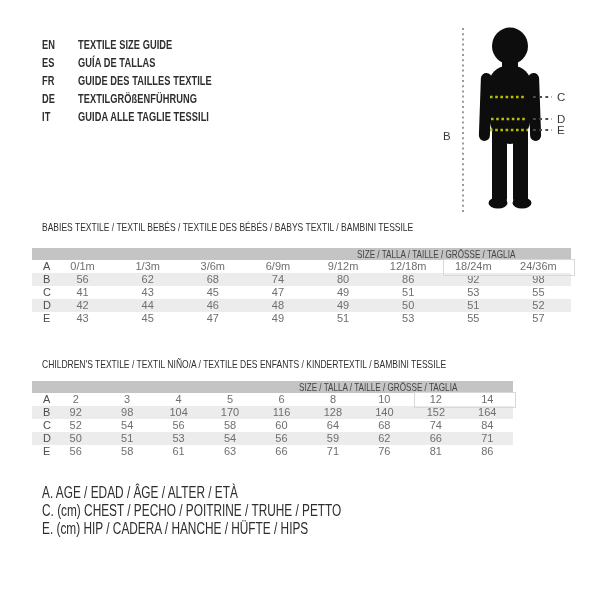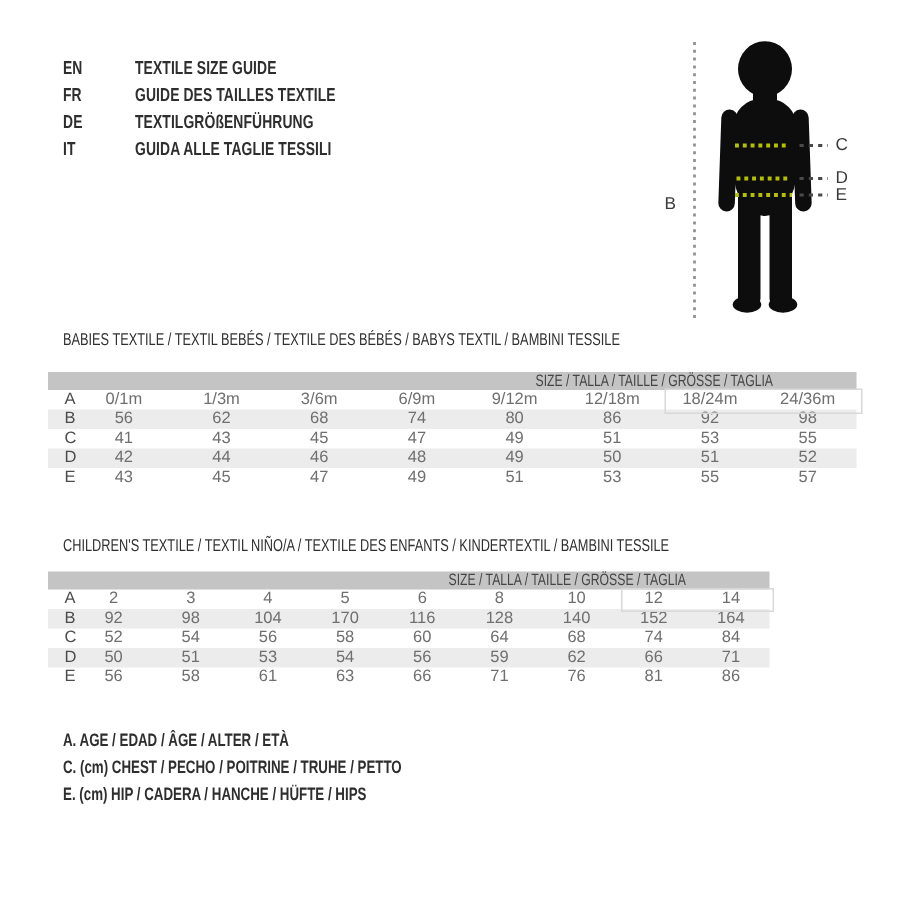--- a/index.html
+++ b/index.html
@@ -17,21 +17,21 @@
   body{
     width:600px;height:600px;position:relative;background:#ffffff;
     font-family:"Liberation Sans",sans-serif;color:var(--ink);
     overflow:hidden;
   }
   .condensed{display:inline-block;transform:scaleX(0.74);transform-origin:0 50%;white-space:nowrap;}
 
   
   .lang-list{position:absolute;left:42px;top:36px;}
   .lang-row{display:grid;grid-template-columns:36px auto;height:18px;line-height:18px;
-    font-size:12.5px;font-weight:700;letter-spacing:0.1px;gap:12px;}
+    font-size:12.5px;font-weight:700;letter-spacing:0.1px;}
 
   
   .figure{position:absolute;left:440px;top:10px;width:160px;height:210px;}
   .figure svg{position:absolute;left:0;top:0;}
   .fig-label{position:absolute;font-size:11.5px;line-height:10px;color:#3a3a3a;font-weight:400;}
   #label-b{left:3px;top:121px;}
   #label-c{left:117px;top:82px;}
   #label-d{left:117px;top:104px;}
   #label-e{left:117px;top:115px;}
   .sil{fill:var(--sil);}
@@ -53,31 +53,35 @@
   .t-rowlabel{padding-left:11px;color:var(--label-ink);}
   .t-cell{text-align:center;}
 
   
   .artifact-box{position:absolute;border:1px solid #d8d8d8;pointer-events:none;}
   #artifact-babies{left:443px;top:259px;width:130px;height:15px;}
   #artifact-children{left:414px;top:392px;width:100px;height:14px;}
 
   
   .legend{position:absolute;left:42px;top:484px;}
-  .legend-row{height:18px;line-height:18px;font-size:12px;font-weight:700;color:var(--ink);}
+  .legend-row{height:18px;line-height:18px;font-size:16px;font-weight:400;color:var(--ink);}
 </style>
 </head>
 <body>
 
 <div class="lang-list">
   <div class="lang-row">
     <span class="condensed">EN</span>
     <span class="condensed">TEXTILE SIZE GUIDE</span>
   </div>
 
+  <div class="lang-row">
+    <span class="condensed">ES</span>
+    <span class="condensed">GUÍA DE TALLAS</span>
+  </div>
 
   <div class="lang-row">
     <span class="condensed">FR</span>
     <span class="condensed">GUIDE DES TAILLES TEXTILE</span>
   </div>
 
   <div class="lang-row">
     <span class="condensed">DE</span>
     <span class="condensed">TEXTILGRÖßENFÜHRUNG</span>
   </div>

